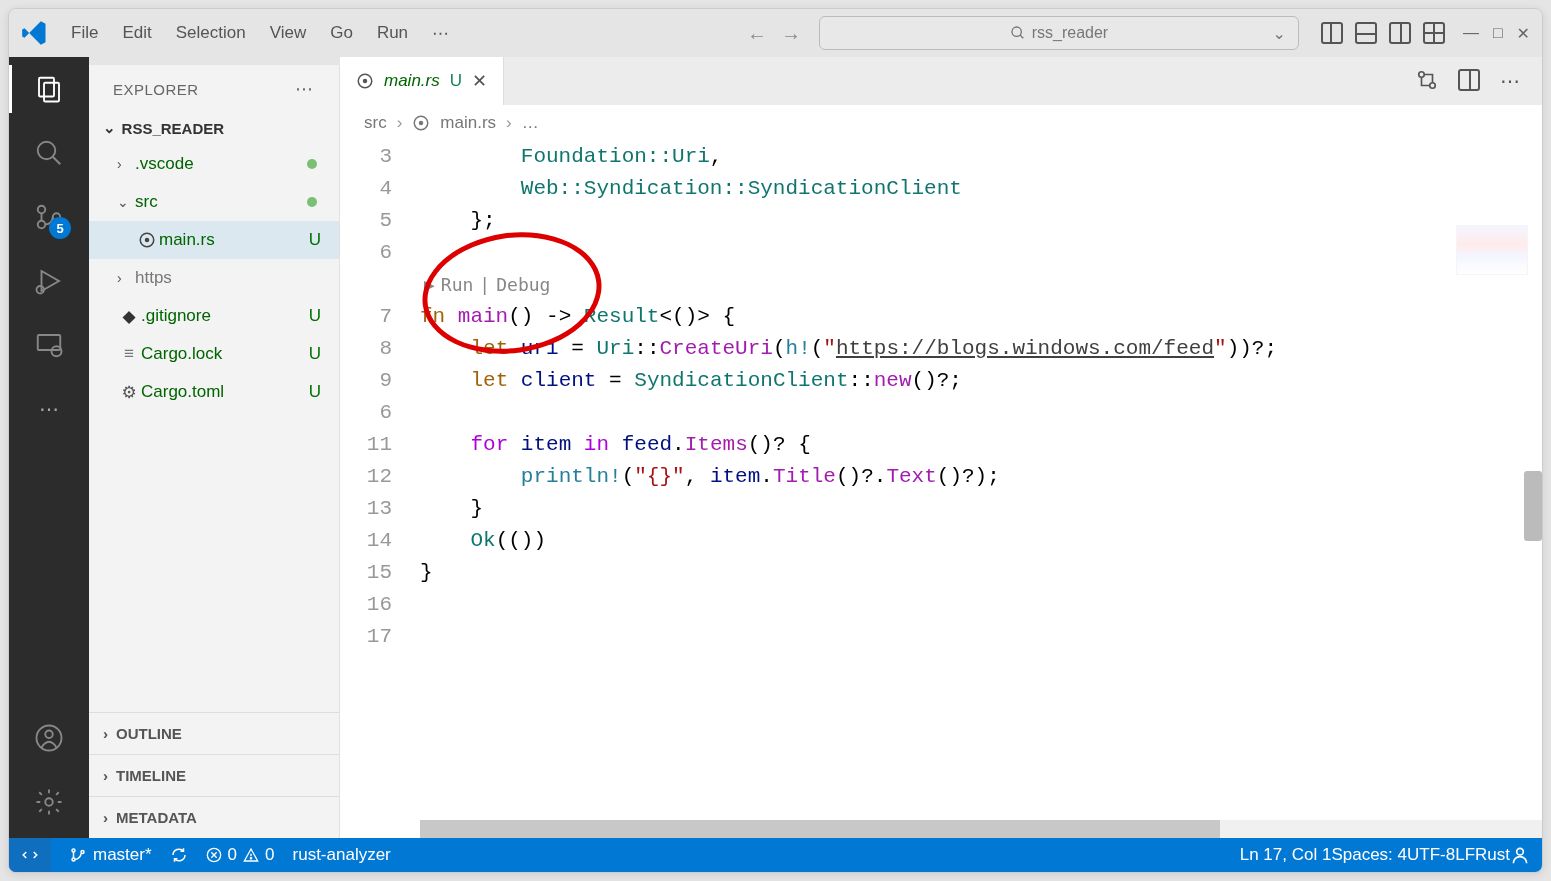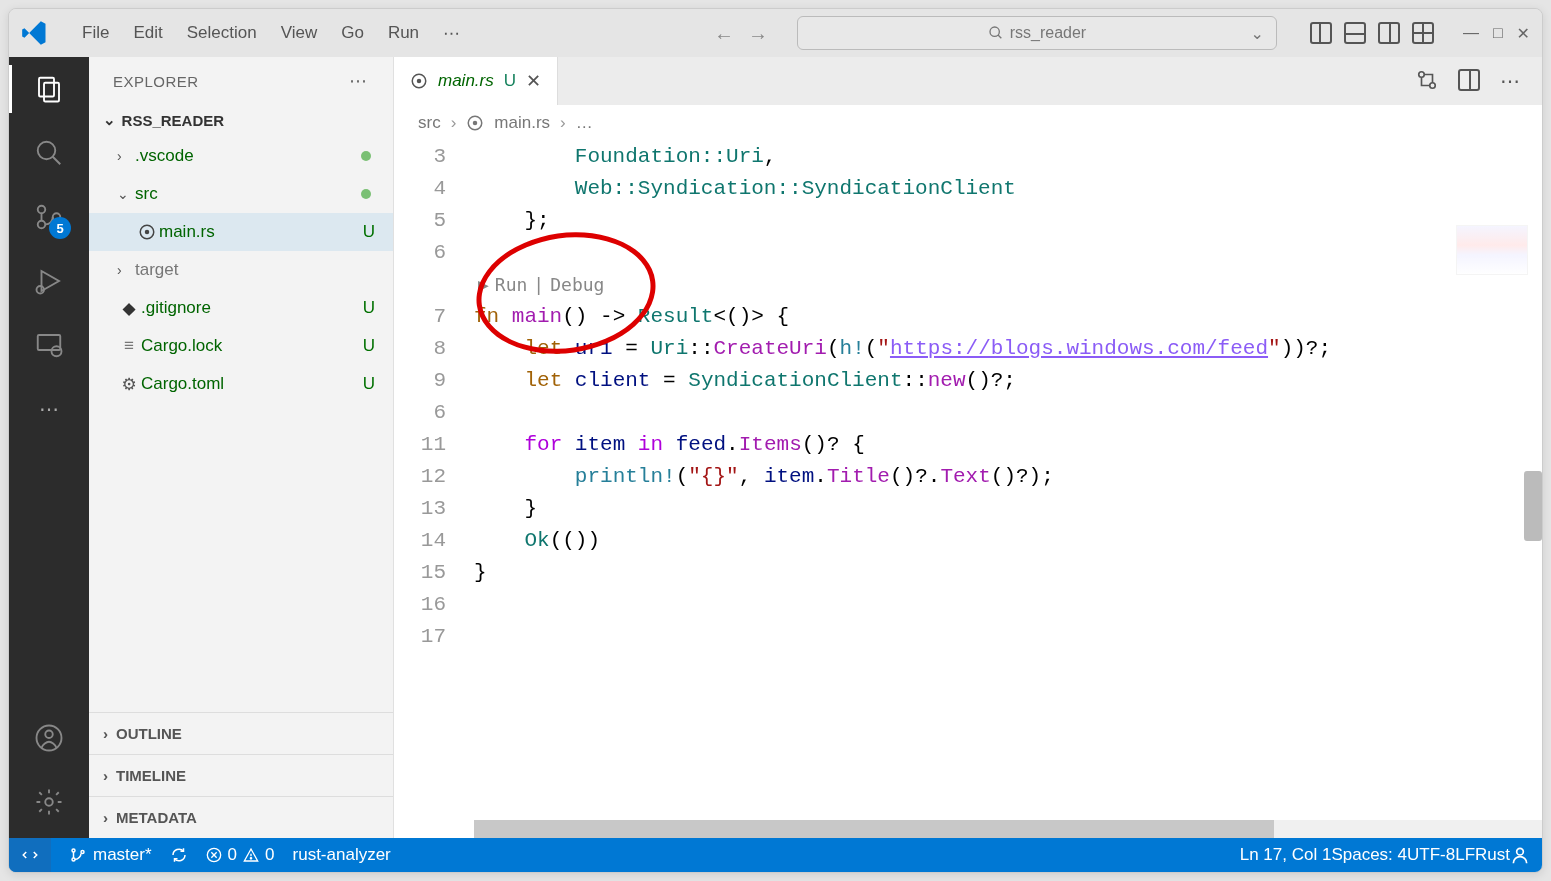--- a/index.html
+++ b/index.html
@@ -26,21 +26,21 @@
       overflow: hidden;
       box-shadow: 0 2px 10px rgba(0,0,0,0.1);
     }
     
     .titlebar {
       height: 48px;
       background: #e5e5e5;
       display: flex;
       align-items: center;
       padding: 0 12px;
-      gap: 13px;
+      gap: 2px;
       justify-content: space-between;
     }
     .logo-icon {
       width: 28px;
       height: 28px;
       color: #0078d4;
       margin-right: 20px;
     }
     .menu-items {
       display: flex;
@@ -141,25 +141,26 @@
       font-size: 13px;
       font-weight: bold;
       display: flex;
       align-items: center;
       justify-content: center;
     }
     .activity-bottom { margin-top: auto; margin-bottom: 18px; display:flex; flex-direction:column; gap:28px; align-items:center;}
     
     
     .sidebar {
-      width: 305px;
+      width: 251px;
       background: #f3f3f3;
       display: flex;
       flex-direction: column;
       border-right: 1px solid #e0e0e0;
+      margin-top: 8px;
     }
     .sidebar-header {
       height: 48px;
       display: flex;
       align-items: center;
       padding: 0 24px;
       font-size: 15px;
       color: #666;
       letter-spacing: 0.5px;
     }
@@ -273,21 +274,21 @@
     .gutter div { height: 32px; line-height:32px; }
     .code-lines { flex:1; }
     .code-lines .line { height: 32px; line-height:32px; white-space: pre; }
     .codelens { height: 32px; line-height:32px; color: #888; font-size:18px; font-family: "Consolas", monospace; display:flex; align-items:center; gap:6px; padding-left: 4px;}
     
     
     .tk-kw { color: #a16207; }
     .tk-type { color: #0f766e; }
     .tk-fn { color: #a21caf; }
     .tk-str { color: #a31515; }
-    .tk-link { color: #8b5cf6; text-decoration: underline; }
+    .tk-link { color: #404040; text-decoration: underline; }
     .tk-ctrl { color: #af00db; }
     .tk-var { color: #001080; }
     .tk-macro { color: #267f99; }
     
     
     .annotation-circle {
       position: absolute;
       border: 5px solid #d00;
       border-radius: 50%;
       pointer-events: none;
@@ -477,21 +478,21 @@
             <svg width="18" height="18" viewBox="0 0 24 24" fill="#444">
                 <circle cx="12" cy="12" r="9" fill="none" stroke="#444" stroke-width="2"></circle>
                 <circle cx="12" cy="12" r="3"></circle>
               </svg>
           </span>
           <span>main.rs</span>
           <span class="status">U</span>
         </div>
         <div class="tree-row dimmed">
           <span class="chevron">›</span>
-          <span>target</span>
+          <span>https</span>
         </div>
         <div class="tree-row">
           <span class="file-icon" style="color:#333;">◆</span>
           <span>.gitignore</span>
           <span class="status">U</span>
         </div>
         <div class="tree-row">
           <span class="file-icon" style="color:#777;">≡</span>
           <span>Cargo.lock</span>
           <span class="status">U</span>

